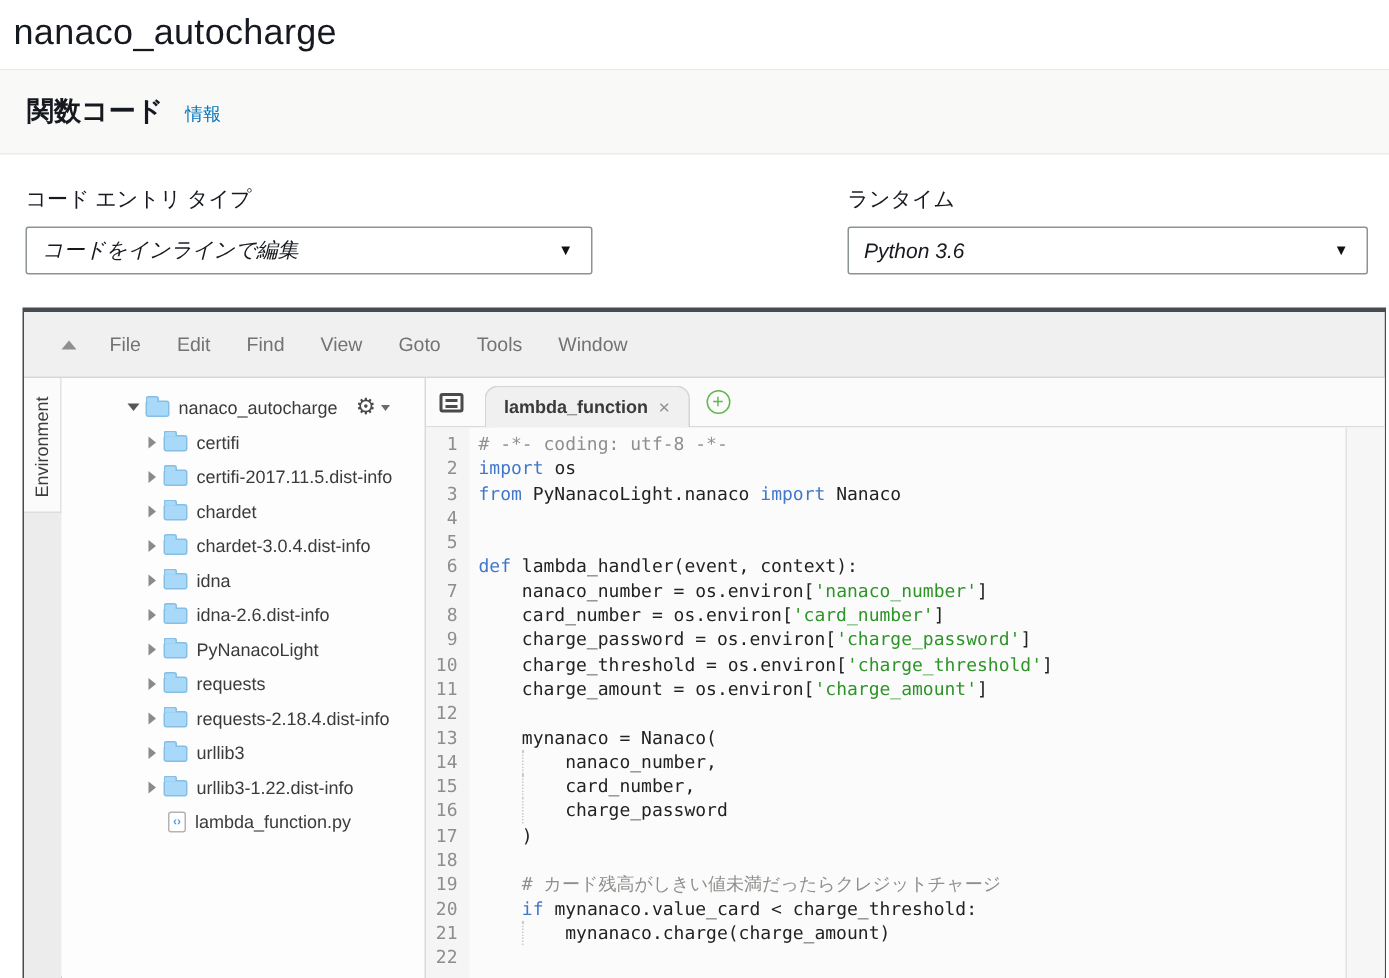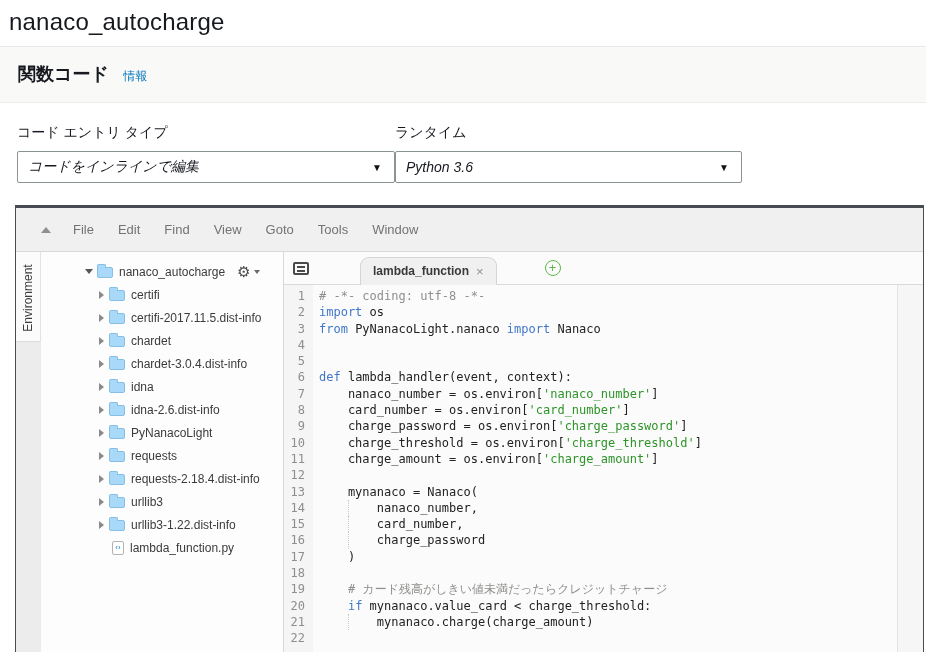--- a/index.html
+++ b/index.html
@@ -60,21 +60,21 @@
     color:#4f9bd8; font-size:8px; line-height:12px; text-align:center; font-weight:700;
     margin-right:6px; flex:none; }
   .gear { margin-left:12px; display:flex; align-items:center; color:#4a4a4a; }
   .gear .g { font-size:15px; line-height:15px; }
   .gear .gd { width:0; height:0; border-left:3px solid transparent; border-right:3px solid transparent;
     border-top:4px solid #6a6a6a; margin-left:3px; }
 
   
   .main { flex:1; display:flex; flex-direction:column; min-width:0; background:#fbfbfb; }
   .tabbar { height:33px; background:#fbfbfb; border-bottom:1px solid #dadada;
-    display:flex; align-items:center; flex:none;gap:37px; }
+    display:flex; align-items:center; flex:none; }
   .tlist { width:16px; height:13px; border:2px solid #4a4a4a; border-radius:2px;
     position:relative; margin:0 14px 0 9px; cursor:pointer; flex:none; }
   .tlist::before { content:""; position:absolute; left:2px; right:2px; top:2px; height:2px;
     background:#4a4a4a; box-shadow:0 4px 0 #4a4a4a; }
   .tab { margin-top:5px; height:28px; display:flex; align-items:center; padding:0 12px;
     background:#f0f0f0; border:1px solid #d5d5d5; border-bottom:none;
     border-radius:9px 9px 0 0; font-size:12px; font-weight:700; color:#3a3a3a; cursor:pointer; }
   .tab .x { color:#8f8f8f; font-weight:400; margin-left:7px; font-size:13px; cursor:pointer; }
   .plusbtn { width:16px; height:16px; border:1px solid #5fb84a; border-radius:50%;
     color:#5fb84a; font-size:13px; line-height:14px; text-align:center; margin-left:11px;
@@ -109,21 +109,21 @@
     <span class="info-link">情報</span>
   </div>
   <div class="form-row">
     <div>
       <div class="field-lbl">コード エントリ タイプ</div>
       <div class="selectbox f1">
         <span>コードをインラインで編集</span>
         <span class="arr">▼</span>
       </div>
     </div>
-    <div class="f2wrap" style="">
+    <div class="f2wrap" style="margin-left:170px">
       <div class="field-lbl">ランタイム</div>
       <div class="selectbox" style="width:347px">
         <span>Python 3.6</span>
         <span class="arr">▼</span>
       </div>
     </div>
   </div>
 </div>
 
 <div class="editor">

